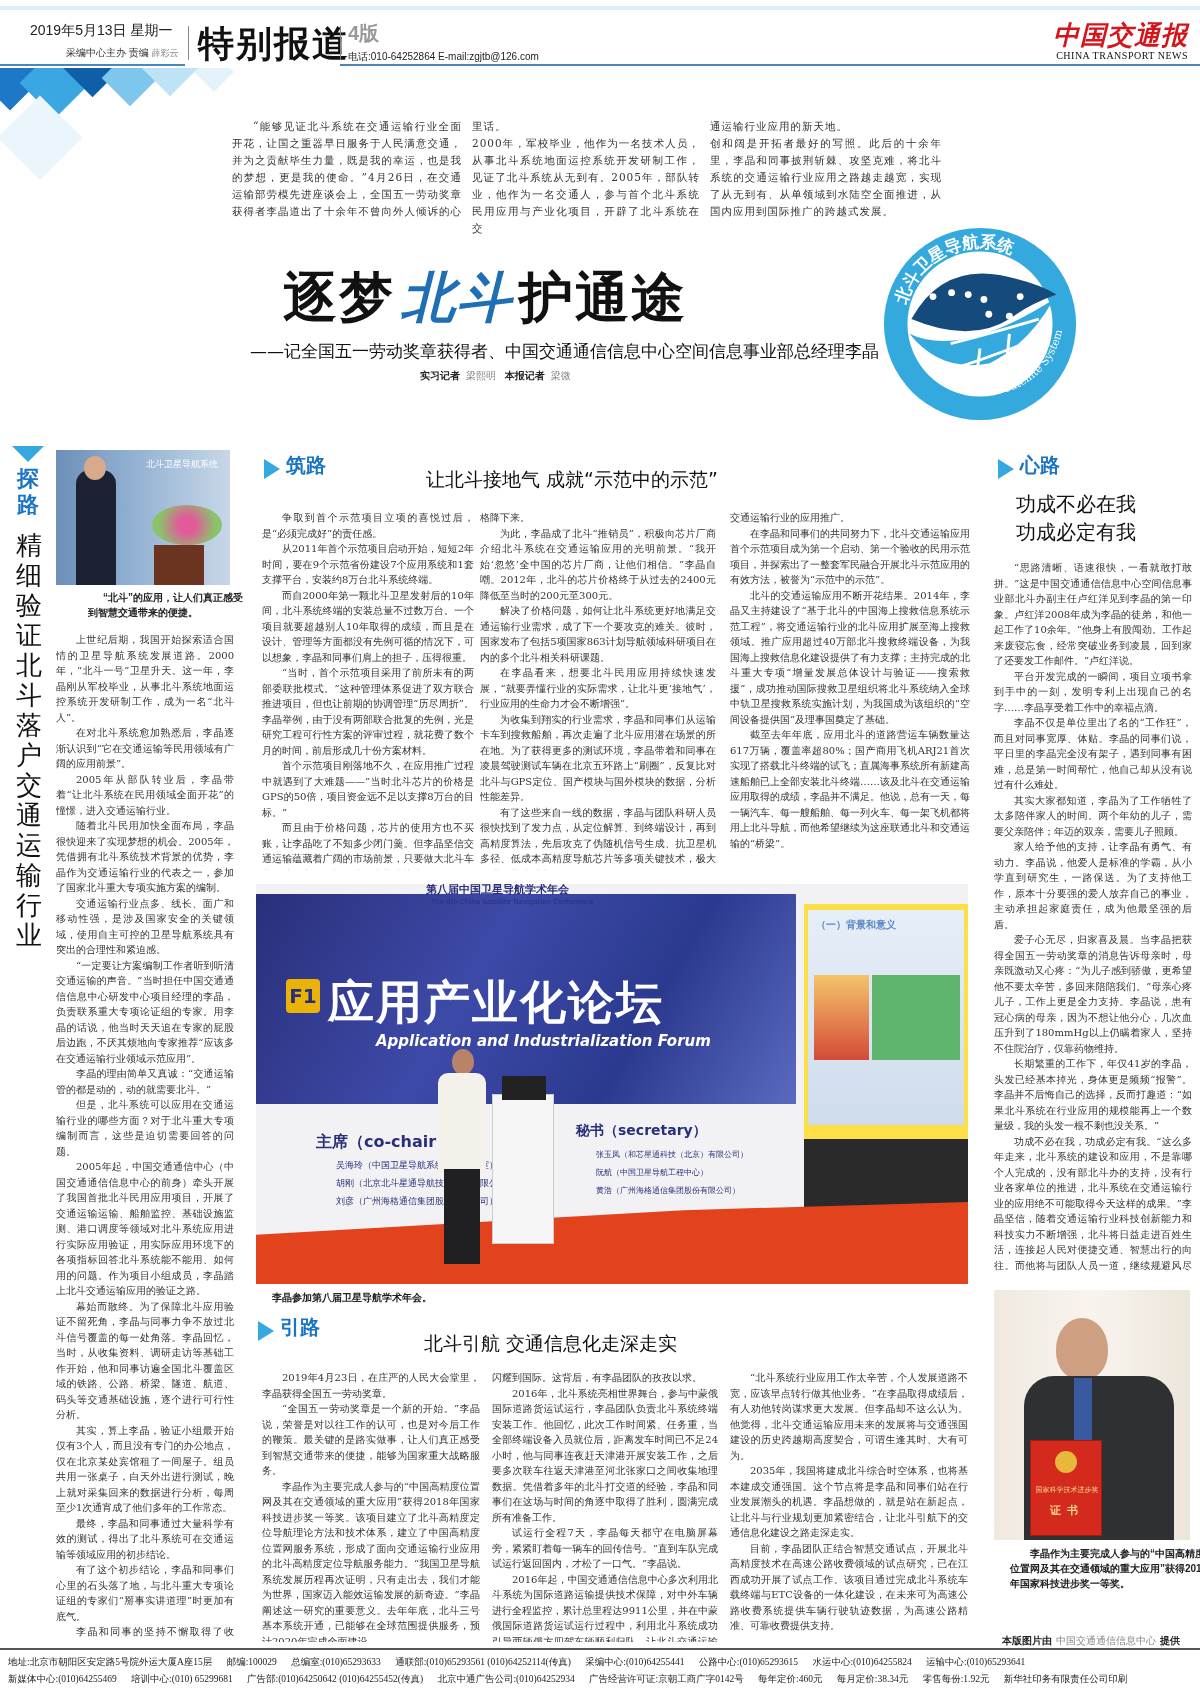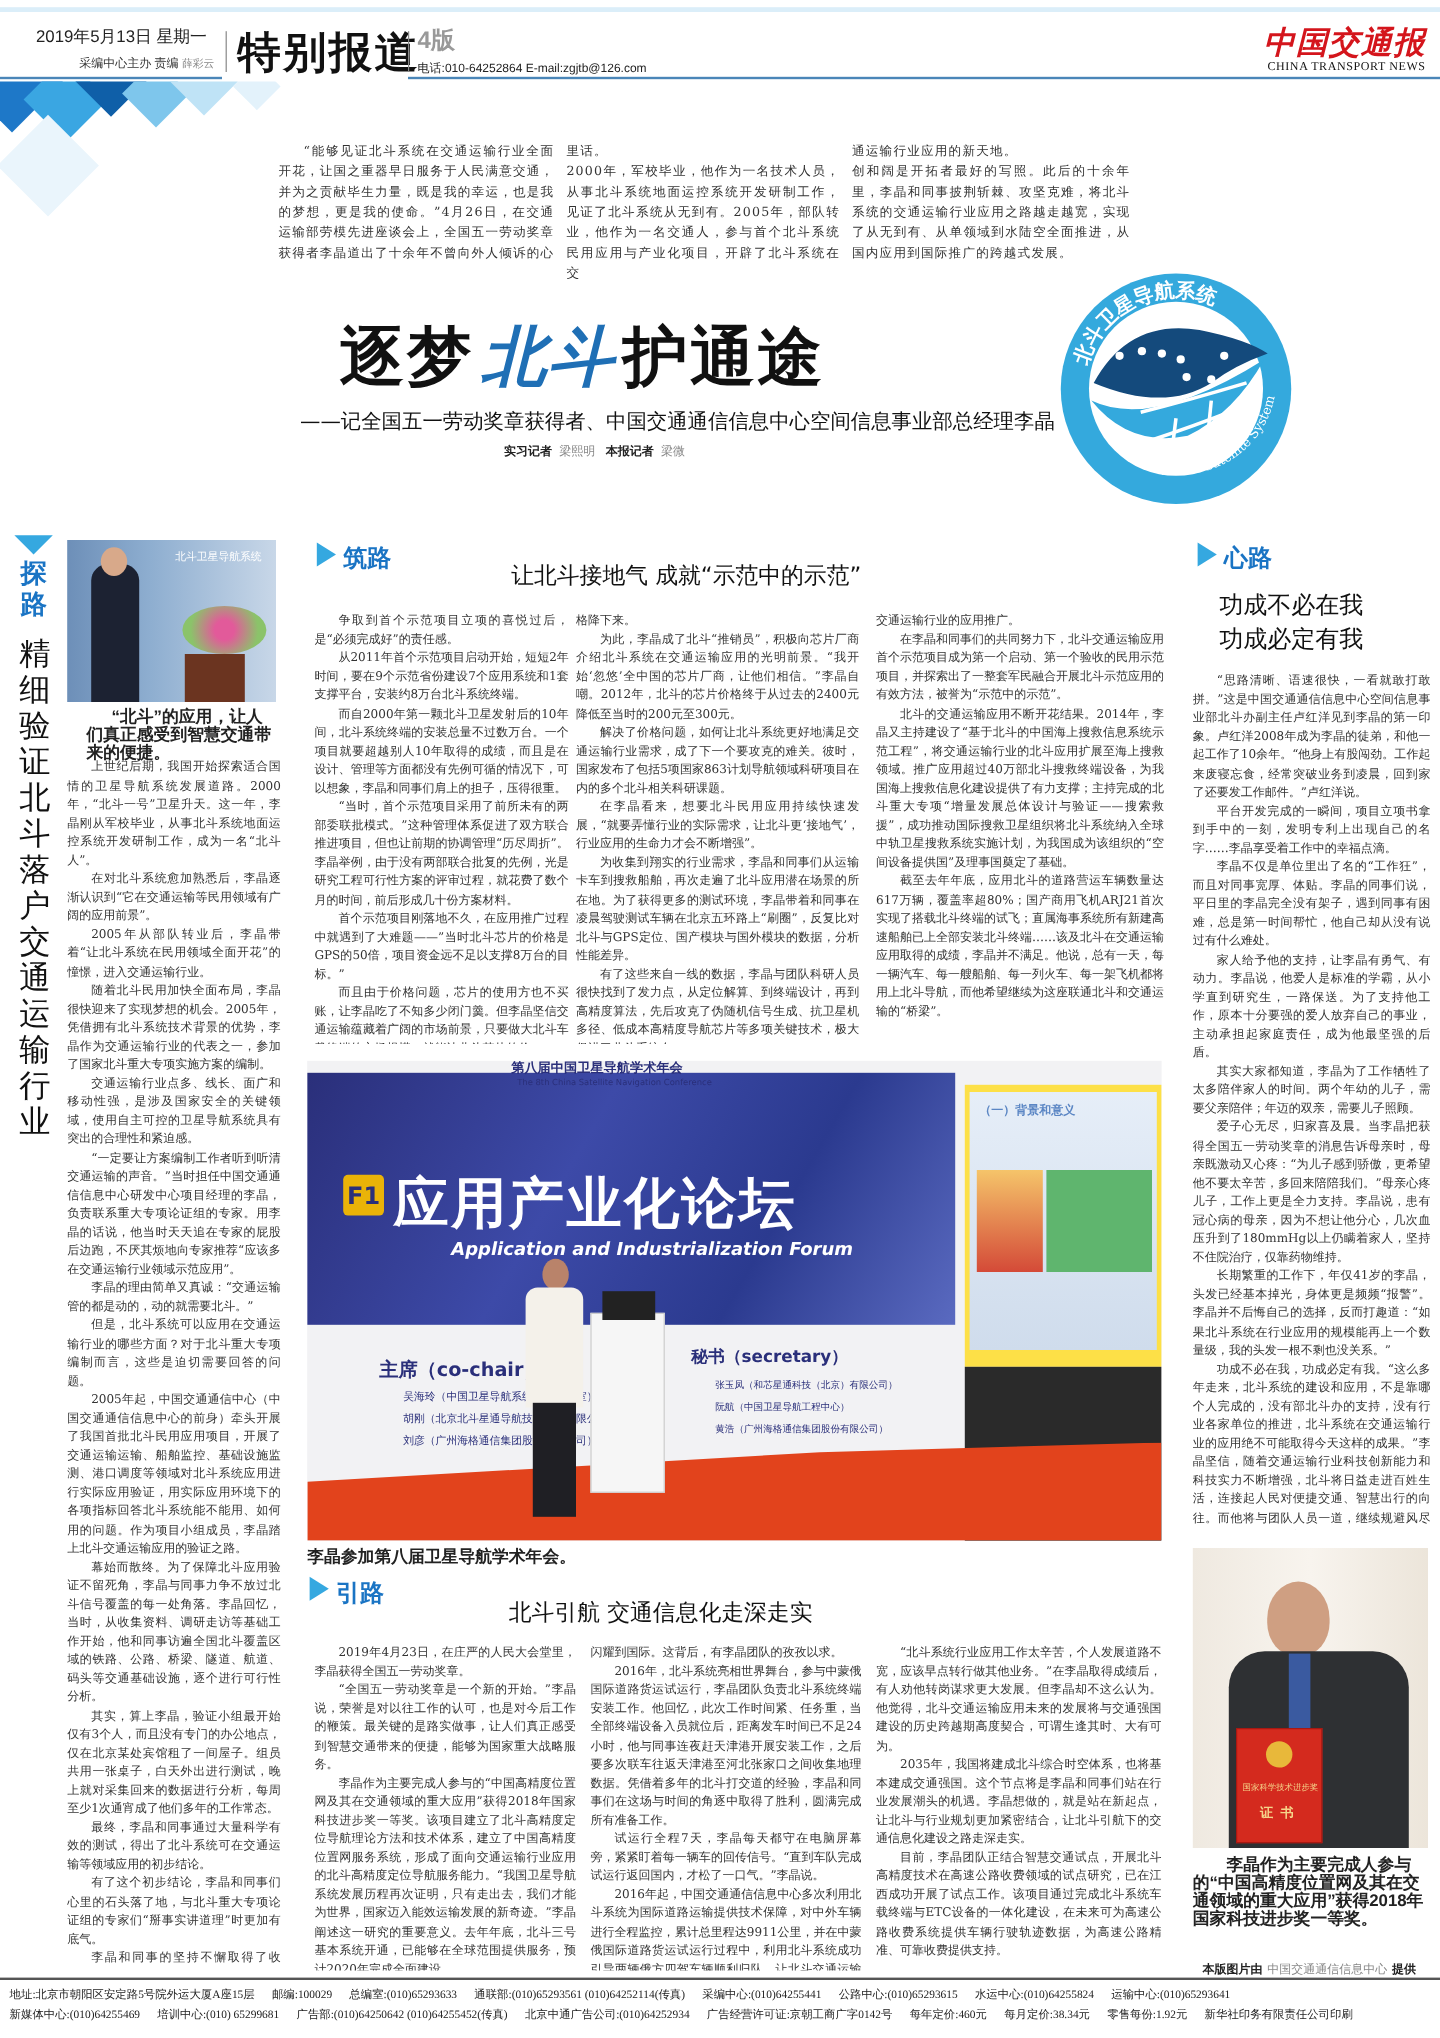--- a/index.html
+++ b/index.html
@@ -33,33 +33,33 @@
   .headline .hl-blue { color: #1f6fb5; font-family: "DejaVu Serif", serif; font-style: italic; margin: 0 6px; }
   .subhead { position: absolute; left: 250px; top: 340px; font-family: "DejaVu Sans", sans-serif; font-size: 17px; color: #111; }
   .byline { position: absolute; left: 420px; top: 369px; font-family: "Liberation Sans", sans-serif; font-size: 10px; color: #222; }
   .byline b { font-weight: bold; }
   .byline .nm { color: #888; margin: 0 6px; }
 
   
   .bd-logo { position: absolute; left: 882px; top: 226px; width: 196px; height: 196px; }
 
   
-  .sec-tag { position: absolute; display: flex; align-items: flex-start; font-family: "DejaVu Sans", sans-serif; font-weight: bold; color: #1a74c4; font-size: 20px; }
+  .sec-tag { position: absolute; display: flex; align-items: flex-end; font-family: "DejaVu Sans", sans-serif; font-weight: bold; color: #1a74c4; font-size: 20px; }
   .sec-tag .tri { width: 0; height: 0; border-top: 10px solid transparent; border-bottom: 10px solid transparent; border-left: 16px solid #35a8e0; margin-right: 6px; }
 
   .vtag { position: absolute; left: 12px; top: 446px; width: 34px; }
   .vtag .vtri { width: 0; height: 0; border-left: 16px solid transparent; border-right: 16px solid transparent; border-top: 16px solid #35a8e0; }
   .vtag .vtxt { font-family: "DejaVu Sans", sans-serif; font-weight: bold; color: #1a74c4; font-size: 22px; line-height: 26px; text-align: center; width: 32px; margin-top: 4px; }
   .vtitle { position: absolute; left: 14px; top: 530px; width: 30px; font-family: "DejaVu Sans", sans-serif; font-size: 26px; line-height: 30px; color: #111; text-align: center; }
 
   .col { position: absolute; font-size: 10px; line-height: 15.5px; color: #333; text-align: justify; overflow: hidden; }
   .col p { text-indent: 2em; }
 
   .photo { position: absolute; overflow: hidden; }
-  .caption { position: absolute; font-family: "Liberation Sans", sans-serif; font-weight: bold; font-size: 14px; line-height: 15px; color: #222; }
+  .caption { position: absolute; font-family: "Liberation Sans", sans-serif; font-weight: bold; font-size: 10px; line-height: 15px; color: #222; margin-left: 16px; }
 
   .sec-title { position: absolute; font-family: "DejaVu Sans", sans-serif; font-size: 19px; color: #111; }
 
   .credit { position: absolute; left: 1002px; top: 1634px; font-family: "Liberation Sans", sans-serif; font-size: 10px; color: #222; }
   .credit .src { color: #888; margin: 0 4px; font-weight: normal; }
 
   .footer-line { position: absolute; left: 0; top: 1648px; width: 1200px; height: 2px; background: #555; }
   .footer { position: absolute; left: 8px; font-family: "Liberation Serif", serif; font-size: 9.5px; color: #222; white-space: nowrap; }
   .footer span { margin-right: 12px; }
 </style>
@@ -265,22 +265,22 @@
   <span>心路</span>
 </div>
 <div class="sec-title" style="left:1016px;top:490px;font-size:20px;line-height:28px;">
   <div>功成不必在我</div>
   <div>功成必定有我</div>
 </div>
 <div class="col" style="left:994px;top:560px;width:198px;height:715px;">
   <p>“思路清晰、语速很快，一看就敢打敢拼。”这是中国交通通信信息中心空间信息事业部北斗办副主任卢红洋见到李晶的第一印象。卢红洋2008年成为李晶的徒弟，和他一起工作了10余年。“他身上有股闯劲。工作起来废寝忘食，经常突破业务到凌晨，回到家了还要发工作邮件。”卢红洋说。</p>
   <p>平台开发完成的一瞬间，项目立项书拿到手中的一刻，发明专利上出现自己的名字……李晶享受着工作中的幸福点滴。</p>
   <p>李晶不仅是单位里出了名的“工作狂”，而且对同事宽厚、体贴。李晶的同事们说，平日里的李晶完全没有架子，遇到同事有困难，总是第一时间帮忙，他自己却从没有说过有什么难处。</p>
+  <p>其实大家都知道，李晶为了工作牺牲了太多陪伴家人的时间。两个年幼的儿子，需要父亲陪伴；年迈的双亲，需要儿子照顾。</p>
   <p>家人给予他的支持，让李晶有勇气、有动力。李晶说，他爱人是标准的学霸，从小学直到研究生，一路保送。为了支持他工作，原本十分要强的爱人放弃自己的事业，主动承担起家庭责任，成为他最坚强的后盾。</p>
-  <p>其实大家都知道，李晶为了工作牺牲了太多陪伴家人的时间。两个年幼的儿子，需要父亲陪伴；年迈的双亲，需要儿子照顾。</p>
   <p>爱子心无尽，归家喜及晨。当李晶把获得全国五一劳动奖章的消息告诉母亲时，母亲既激动又心疼：“为儿子感到骄傲，更希望他不要太辛苦，多回来陪陪我们。”母亲心疼儿子，工作上更是全力支持。李晶说，患有冠心病的母亲，因为不想让他分心，几次血压升到了180mmHg以上仍瞒着家人，坚持不住院治疗，仅靠药物维持。</p>
   <p>长期繁重的工作下，年仅41岁的李晶，头发已经基本掉光，身体更是频频“报警”。李晶并不后悔自己的选择，反而打趣道：“如果北斗系统在行业应用的规模能再上一个数量级，我的头发一根不剩也没关系。”</p>
   <p>功成不必在我，功成必定有我。“这么多年走来，北斗系统的建设和应用，不是靠哪个人完成的，没有部北斗办的支持，没有行业各家单位的推进，北斗系统在交通运输行业的应用绝不可能取得今天这样的成果。”李晶坚信，随着交通运输行业科技创新能力和科技实力不断增强，北斗将日益走进百姓生活，连接起人民对便捷交通、智慧出行的向往。而他将与团队人员一道，继续规避风尽余、拼搏奋进，为交通强国建设装上北斗“慧眼”。</p>
 </div>
 
 <div class="photo" style="left:994px;top:1290px;width:196px;height:250px;background:linear-gradient(90deg,#efe9e0,#f8f4ee,#ece5da);">
   <div style="position:absolute;left:62px;top:28px;width:52px;height:62px;background:#cf9f82;border-radius:50% 50% 45% 45%;"></div>
   <div style="position:absolute;left:30px;top:86px;width:150px;height:164px;background:#2e3033;border-radius:30px 30px 0 0;"></div>
   <div style="position:absolute;left:80px;top:88px;width:18px;height:90px;background:#3a5aa0;"></div>
   <div style="position:absolute;left:36px;top:150px;width:72px;height:96px;background:#d42a1e;border:1px solid #a81812;">

